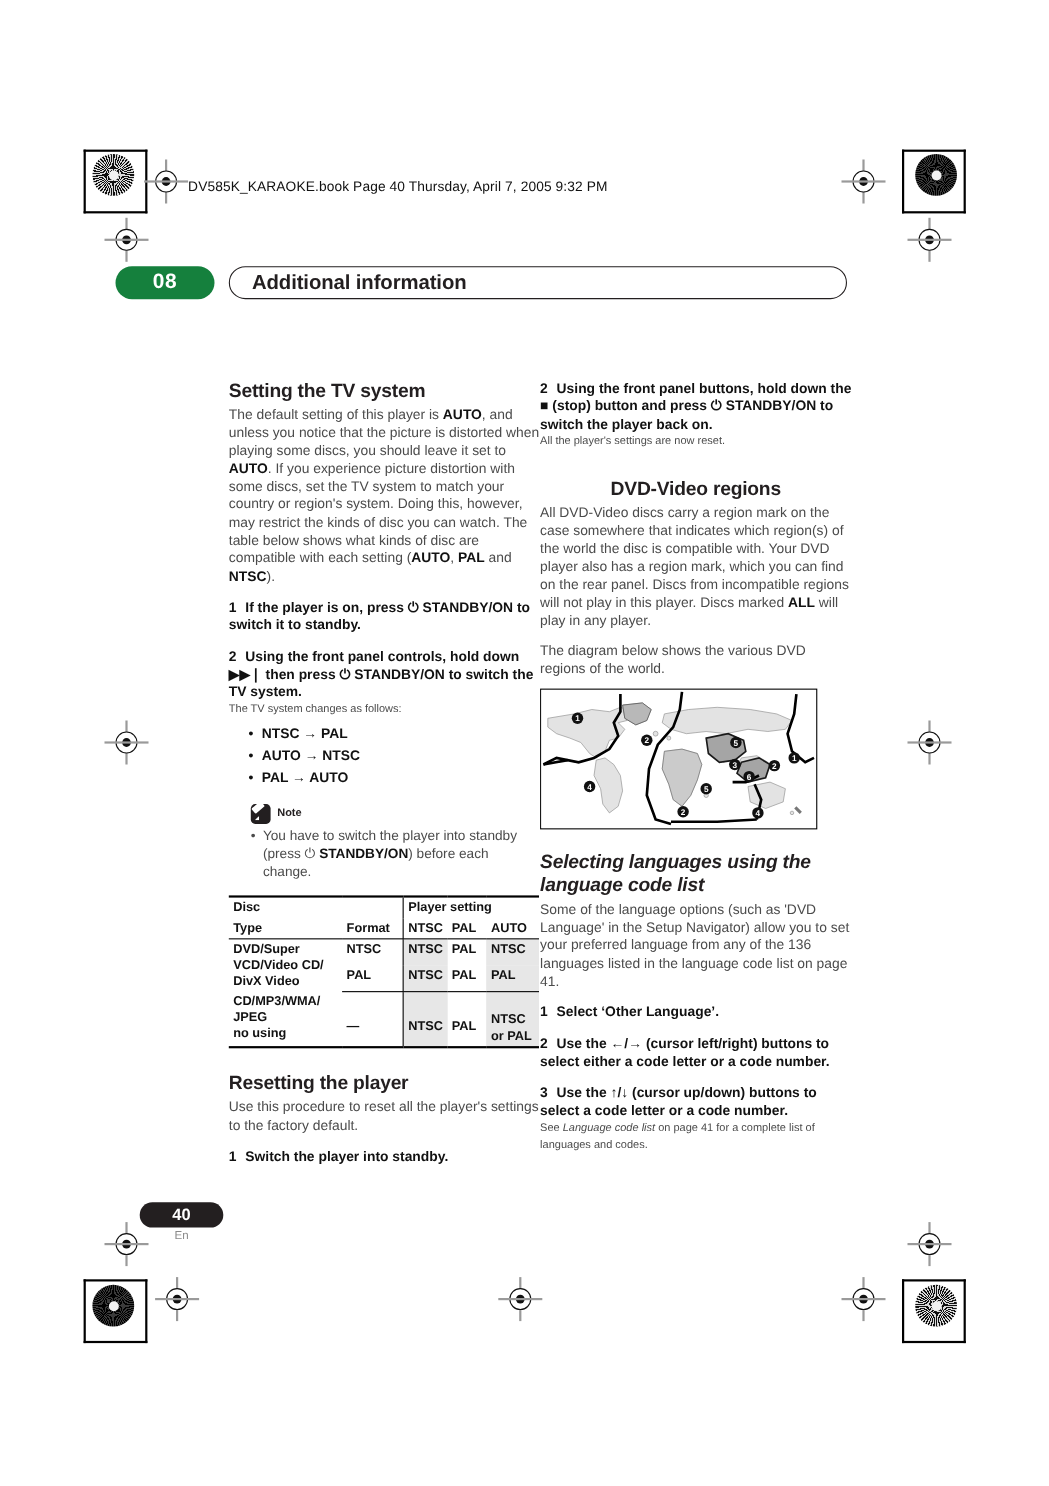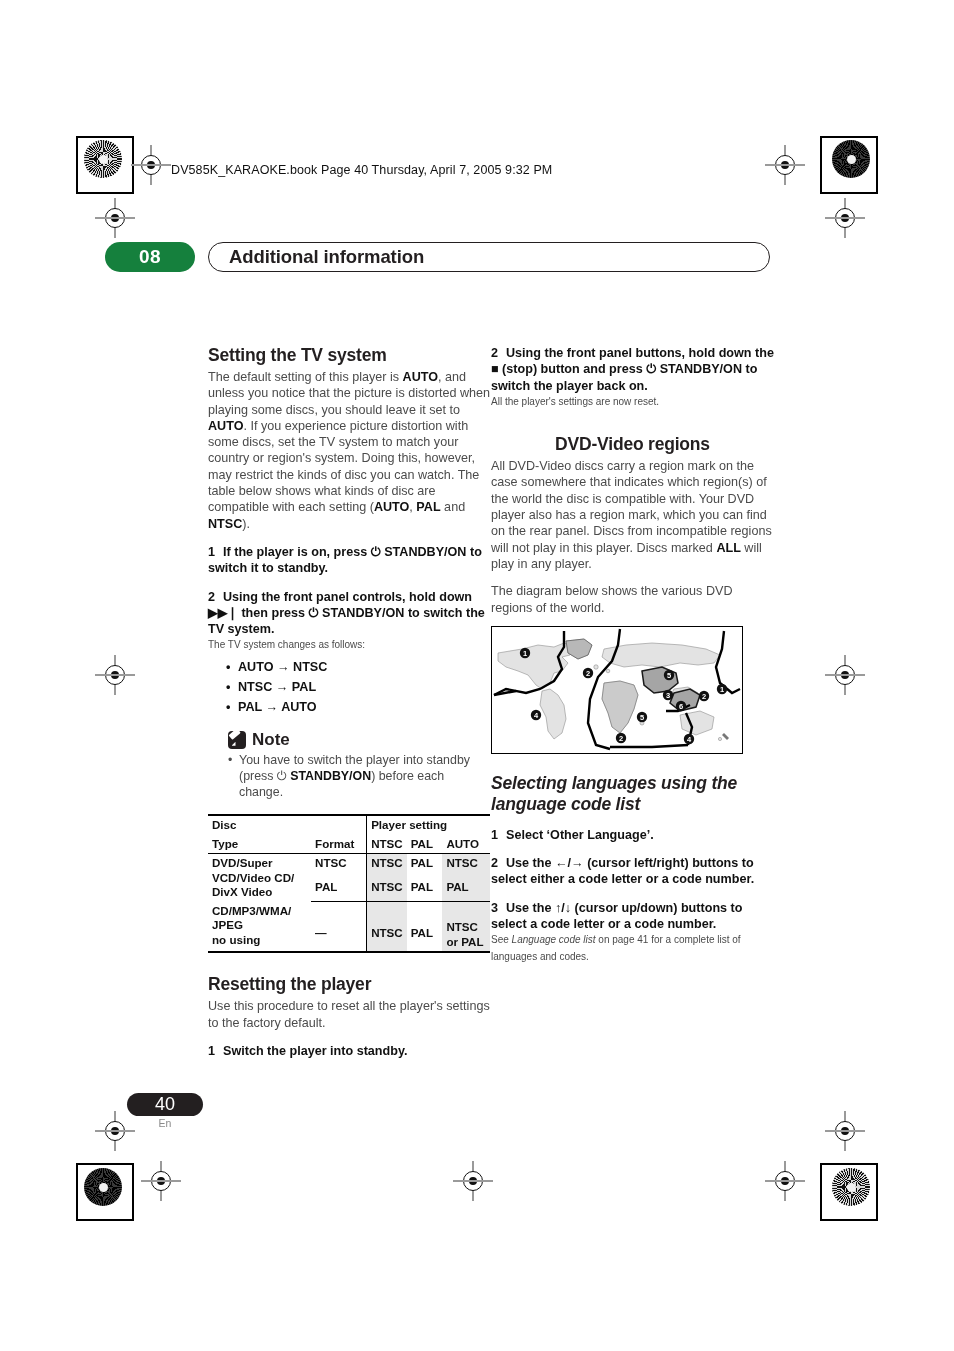--- a/index.html
+++ b/index.html
@@ -171,21 +171,21 @@
   }
   .note-icon::after {
     content: ""; position: absolute;
     left: 4px; top: 3.5px;
     width: 11px; height: 5.5px;
     background: #fff;
     transform: rotate(-40deg);
     transform-origin: left bottom;
     border-radius: 1px;
   }
-  .note-title { font-size: 17px; font-weight: bold; color: #231f20; }
+  .note-title { font-size: 10px; font-weight: bold; color: #231f20; }
   .note-list { margin: 3px 0 0 0; padding: 0; list-style: none; }
   .note-list li {
     position: relative;
     padding-left: 11px;
     color: #4b4b4b;
     font-size: 12.4px;
     line-height: 16.2px;
   }
   .note-list li::before { content:"\2022"; position:absolute; left:0; top:0; }
   .note-list b { color:#111; }
@@ -228,21 +228,21 @@
   .mapbox svg { display: block; }
 
   
   .pagenum {
     position: absolute;
     left: 127px; top: 1093px;
     width: 76px; height: 23px;
     background: #231f20;
     border-radius: 11.5px;
     color: #fff;
-    font-size: 18px; font-weight: normal;
+    font-size: 15px; font-weight: bold;
     display: flex; align-items: center; justify-content: center;
   }
   .pagelang {
     position: absolute;
     left: 127px; top: 1117px;
     width: 76px;
     text-align: center;
     font-size: 10.5px;
     color: #8a8a8a;
   }
@@ -325,22 +325,22 @@
   <h2 class="sect">Setting the TV system</h2>
 
   <p class="body"><span>The default setting of this player is </span><b>AUTO</b><span>, and unless you notice that the picture is distorted when playing some discs, you should leave it set to </span><b>AUTO</b><span>. If you experience picture distortion with some discs, set the TV system to match your country or region's system. Doing this, however, may restrict the kinds of disc you can watch. The table below shows what kinds of disc are compatible with each setting (</span><b>AUTO</b><span>, </span><b>PAL</b><span> and </span><b>NTSC</b><span>).</span></p>
 
   <p class="step"><span class="n">1</span><span>If the player is on, press ⏻ STANDBY/ON to switch it to standby.</span></p>
 
   <p class="step"><span class="n">2</span><span>Using the front panel controls, hold down ▶▶❘ then press ⏻ STANDBY/ON to switch the TV system.</span></p>
   <p class="substep">The TV system changes as follows:</p>
 
   <ul class="arrows">
+    <li>NTSC → PAL</li>
     <li>AUTO → NTSC</li>
-    <li>NTSC → PAL</li>
     <li>PAL → AUTO</li>
   </ul>
 
   <div class="note">
     <div class="note-head">
       <span class="note-icon"></span>
       <span class="note-title">Note</span>
     </div>
     <ul class="note-list">
       <li><span>You have to switch the player into standby (press ⏻ </span><b>STANDBY/ON</b><span>) before each change.</span></li>
@@ -478,20 +478,21 @@
           <text x="230" y="64.8" fill="#fff">1</text>
         <circle cx="212" cy="69" r="5.2" fill="#111"></circle>
           <text x="212" y="71.8" fill="#fff">2</text>
       </g>
 
       <path d="M232,106 l5,5 l-2,2 l-5,-5 z" fill="#777"></path>
     </svg>
   </div>
 
   <h2 class="sect tight" style="margin-top:19px;">Selecting languages using the language code list</h2>
+  <p class="body">Some of the language options (such as 'DVD Language' in the Setup Navigator) allow you to set your preferred language from any of the 136 languages listed in the language code list on page 41.</p>
 
   <p class="step"><span class="n">1</span><span>Select ‘Other Language’.</span></p>
   <p class="step"><span class="n">2</span><span>Use the ←/→ (cursor left/right) buttons to select either a code letter or a code number.</span></p>
   <p class="step"><span class="n">3</span><span>Use the ↑/↓ (cursor up/down) buttons to select a code letter or a code number.</span></p>
   <p class="substep"><span>See </span><span class="it">Language code list</span><span> on page 41 for a complete list of languages and codes.</span></p>
 </div>
 
 <div class="pagenum">40</div>
 <div class="pagelang">En</div>
 

